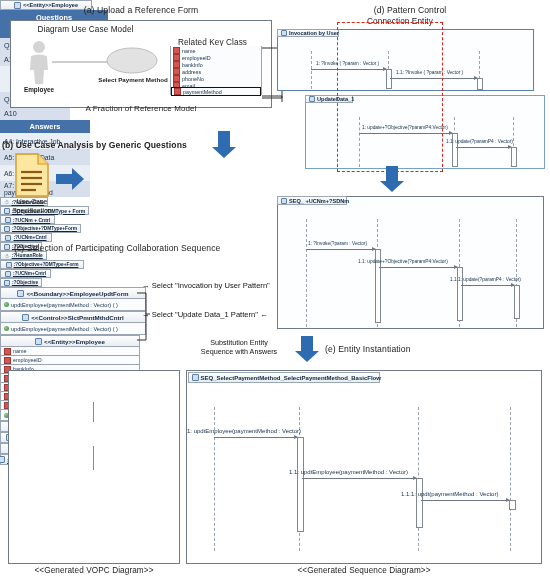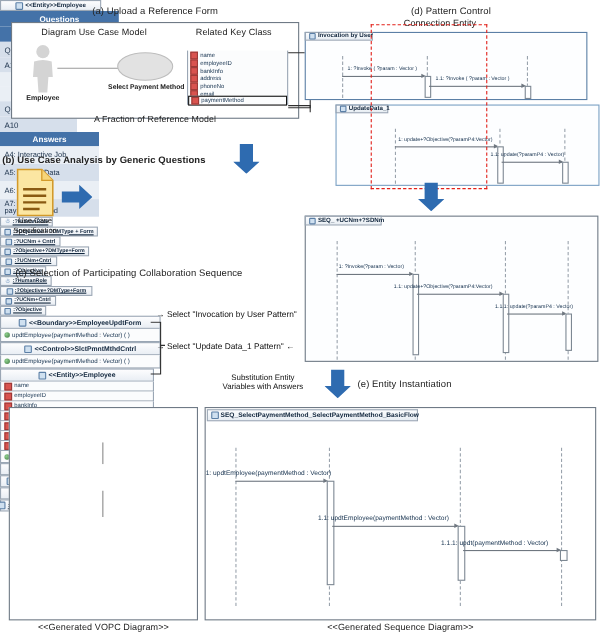--- a/index.html
+++ b/index.html
@@ -50,21 +50,21 @@
   .ulab{text-decoration:underline;}
 </style>
 </head>
 <body>
 
 <div class="abs cap capc" style="left:10px;top:5px;width:262px;">(a) Upload a Reference Form</div>
 
 <div class="panel" style="left:10px;top:20px;width:262px;height:88px;"></div>
 
 <div class="abs cap capc" style="left:18px;top:25px;width:135px;font-size:8.2px;">Diagram Use Case Model</div>
-<div class="abs cap capc" style="left:160px;top:25px;width:105px;font-size:8.2px;">Related Key Class</div>
+<div class="abs cap capc" style="left:160px;top:38px;width:105px;font-size:8.2px;">Related Key Class</div>
 
 <svg class="actor" style="left:25px;top:40px;" width="28" height="45" viewBox="0 0 28 45">
   <circle cx="14" cy="7" r="6" fill="#d4d4d4"></circle>
   <path d="M6 16 q8 -3 16 0 l1 14 -4 0 -1 14 -8 0 -1 -14 -4 0 z" fill="#d4d4d4"></path>
 </svg>
 <div class="abs" style="left:16px;top:86px;width:46px;text-align:center;font-size:6.4px;font-weight:bold;">Employee</div>
 <svg class="abs" style="left:52px;top:60px;" width="56" height="4">
     <line x1="0" y1="2" x2="56" y2="2" stroke="#9a9a9a" stroke-width="1"></line>
   </svg>
 <svg class="abs" style="left:106px;top:47px;" width="52" height="27">
@@ -182,21 +182,21 @@
 
 <svg class="abs" style="left:136px;top:292px;" width="14" height="50">
   <path d="M1 1 H10 V22 M10 22 V48 H1" fill="none" stroke="#2f2f2f" stroke-width="1"></path>
   <line x1="10" y1="22" x2="14" y2="22" stroke="#2f2f2f" stroke-width="1"></line>
 </svg>
 
 <div class="abs" style="left:142px;top:281px;font-size:7.6px;color:#111;">→&nbsp;<span>Select "Invocation by User Pattern"</span></div>
 <div class="abs" style="left:142px;top:310px;font-size:7.6px;color:#111;">→&nbsp;<span>Select "Update Data_1 Pattern"</span>&nbsp;←</div>
 
 <div class="abs" style="left:196px;top:338px;width:86px;text-align:center;font-size:7.2px;line-height:9px;color:#111;">
-  <span>Substitution Entity</span><br><span>Variables with Answers</span>
+  <span>Substitution Entity</span><br><span>Sequence with Answers</span>
 </div>
 
 <div class="abs cap capc" style="left:330px;top:5px;width:160px;font-size:8.6px;">(d) Pattern Control</div>
 <div class="abs cap capc" style="left:320px;top:17px;width:160px;font-size:8.2px;">Connection Entity</div>
 
 <div class="frame" style="left:277px;top:29px;width:257px;height:62px;border-color:#5b7fa6;"></div>
 <div class="frametag" style="left:277px;top:29px;width:62px;height:8px;">
   <span class="sq" style="width:4px;height:4px;"></span>
   <span>Invocation by User</span>
 </div>

